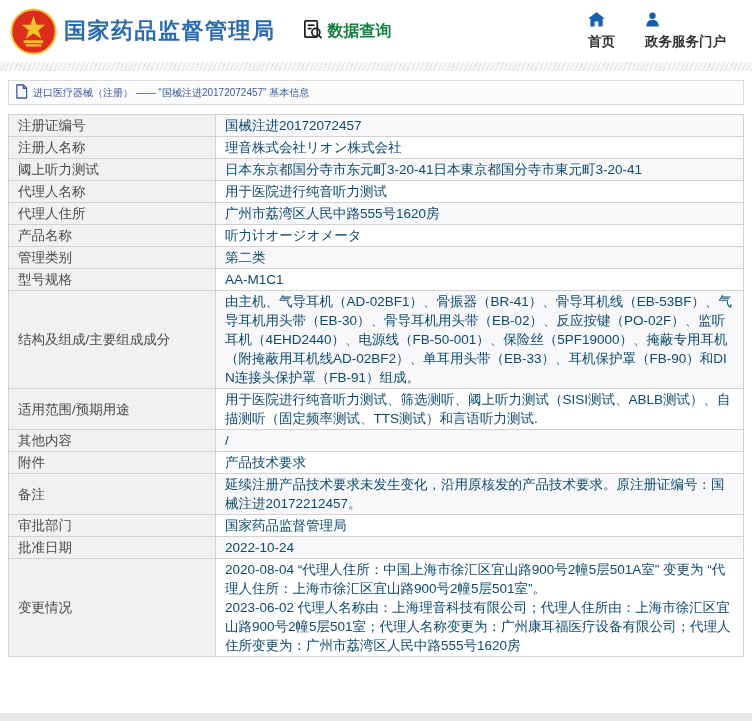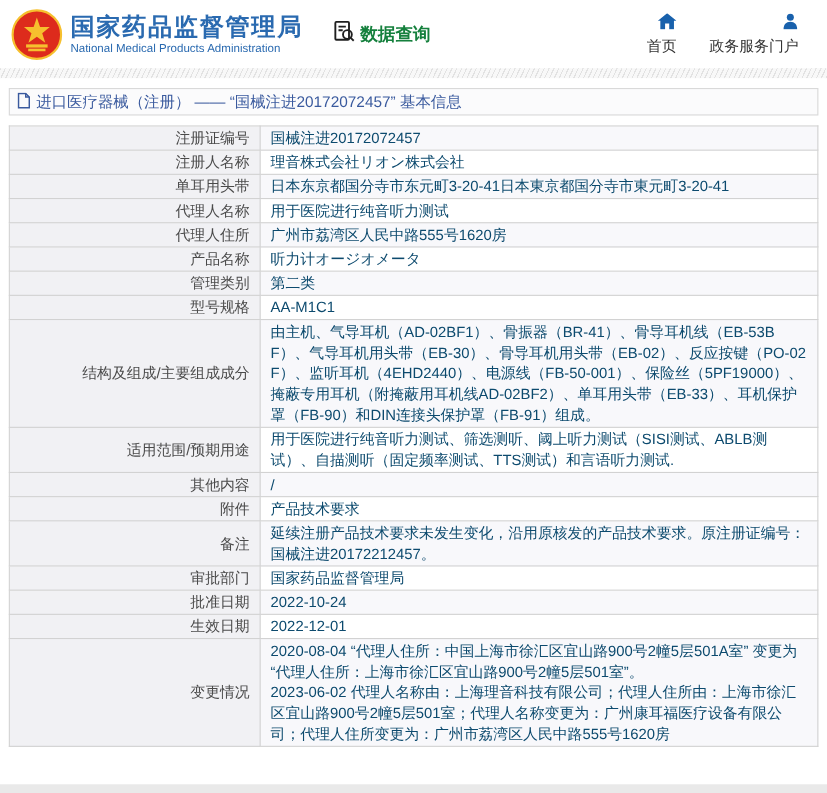--- a/index.html
+++ b/index.html
@@ -13,57 +13,56 @@
   }
 
   
   .header { height:62px; display:flex; align-items:center; padding:0 26px 0 10px; background:#fff; }
   .logo-group { display:flex; align-items:center; gap:7px; }
   .emblem { width:47px; height:47px; flex:0 0 auto; }
   .site-title { color:#2a6ab0; font-size:22px; font-weight:bold; letter-spacing:1.5px; line-height:26px; }
   .site-subtitle { color:#2a6ab0; font-size:10.5px; line-height:13px; }
   .nav-query { margin-left:26px; display:flex; align-items:center; gap:5px; font-size:16px; font-weight:bold; color:#15803d; cursor:pointer; }
   .header-links { margin-left:auto; display:flex; gap:30px; }
-  .hlink { display:flex; flex-direction:column; align-items:flex-end; gap:3px; font-size:13.5px; color:#333; cursor:pointer; text-decoration:none; }
+  .hlink { display:flex; flex-direction:column; align-items:flex-start; gap:3px; font-size:13.5px; color:#333; cursor:pointer; text-decoration:none;font-weight:bold; }
 
   
   .stripe-band {
     height:9px;
     background:repeating-linear-gradient(115deg, #e2e2e2 0 1px, #f8f8f8 1px 4px);
   }
 
   
   .breadcrumb {
     margin:9px 8px 9px 8px;
     border:1px solid #d9d9d9;
     background:#fbfbfc;
     height:25px;
     display:flex; align-items:center; gap:5px;
     padding:0 6px;
     color:#3a5a9e;
-    font-size:14px;
+    font-size:10px;
   }
 
   
   .info-table {
     width:736px;
     margin:0 8px;
     border-collapse:collapse;
     table-layout:fixed;
   }
   .info-table td {
     border:1px solid #d2d2d2;
     font-size:13.5px;
     line-height:19px;
     padding:1px 9px;
     vertical-align:middle;
   }
   .info-table td.label {
-    width:228px;
-    text-align:right;
+    width:207px;
     background:#f1f1f4;
     color:#4a4a4a;
     margin-left:24px;
   }
   .info-table td.value {
     background:#ffffff;
     color:#0c4a6e;
     white-space:pre-line;
     word-break:break-all;
   }
@@ -80,21 +79,20 @@
       <svg viewBox="0 0 48 48" width="47" height="47">
         <circle cx="24" cy="24" r="22.5" fill="#dd2b1c"></circle>
         <circle cx="24" cy="24" r="22.5" fill="none" stroke="#f6c02e" stroke-width="2"></circle>
         <polygon fill="#f6c02e" points="24,8 27,17 36,17 29,22.6 31.8,31.5 24,26 16.2,31.5 19,22.6 12,17 21,17"></polygon>
         <rect x="14" y="33" width="20" height="3" fill="#f6c02e"></rect>
         <rect x="16" y="37" width="16" height="2.4" fill="#f6c02e"></rect>
       </svg>
     </span>
     <div>
       <div class="site-title">国家药品监督管理局</div>
-      <div class="site-subtitle">National Medical Products Administration</div>
     </div>
   </div>
 
   <div class="nav-query">
     <span>
       <svg viewBox="0 0 22 22" width="21" height="21" fill="none" stroke="#1f1f1f" stroke-width="1.8">
         <rect x="3" y="2" width="13" height="17" rx="1"></rect>
         <line x1="6" y1="6.5" x2="13" y2="6.5"></line>
         <line x1="6" y1="10" x2="10" y2="10"></line>
         <circle cx="14.5" cy="14" r="4.2"></circle>
@@ -141,21 +139,21 @@
   <tbody id="table-body">
       <tr>
         <td class="label">注册证编号</td>
         <td class="value">国械注进20172072457</td>
       </tr>
       <tr>
         <td class="label">注册人名称</td>
         <td class="value">理音株式会社リオン株式会社</td>
       </tr>
       <tr>
-        <td class="label">单耳用头带</td>
+        <td class="label">阈上听力测试</td>
         <td class="value">日本东京都国分寺市东元町3-20-41日本東京都国分寺市東元町3-20-41</td>
       </tr>
       <tr>
         <td class="label">代理人名称</td>
         <td class="value">用于医院进行纯音听力测试</td>
       </tr>
       <tr>
         <td class="label">代理人住所</td>
         <td class="value">广州市荔湾区人民中路555号1620房</td>
       </tr>
@@ -191,24 +189,20 @@
         <td class="label">备注</td>
         <td class="value">延续注册产品技术要求未发生变化，沿用原核发的产品技术要求。原注册证编号：国械注进20172212457。</td>
       </tr>
       <tr>
         <td class="label">审批部门</td>
         <td class="value">国家药品监督管理局</td>
       </tr>
       <tr>
         <td class="label">批准日期</td>
         <td class="value">2022-10-24</td>
-      </tr>
-      <tr>
-        <td class="label">生效日期</td>
-        <td class="value">2022-12-01</td>
       </tr>
       <tr>
         <td class="label">变更情况</td>
         <td class="value">2020-08-04 “代理人住所：中国上海市徐汇区宜山路900号2幢5层501A室” 变更为 “代理人住所：上海市徐汇区宜山路900号2幢5层501室”。
 2023-06-02 代理人名称由：上海理音科技有限公司；代理人住所由：上海市徐汇区宜山路900号2幢5层501室；代理人名称变更为：广州康耳福医疗设备有限公司；代理人住所变更为：广州市荔湾区人民中路555号1620房</td>
       </tr>
     </tbody>
 
 </table>
 

